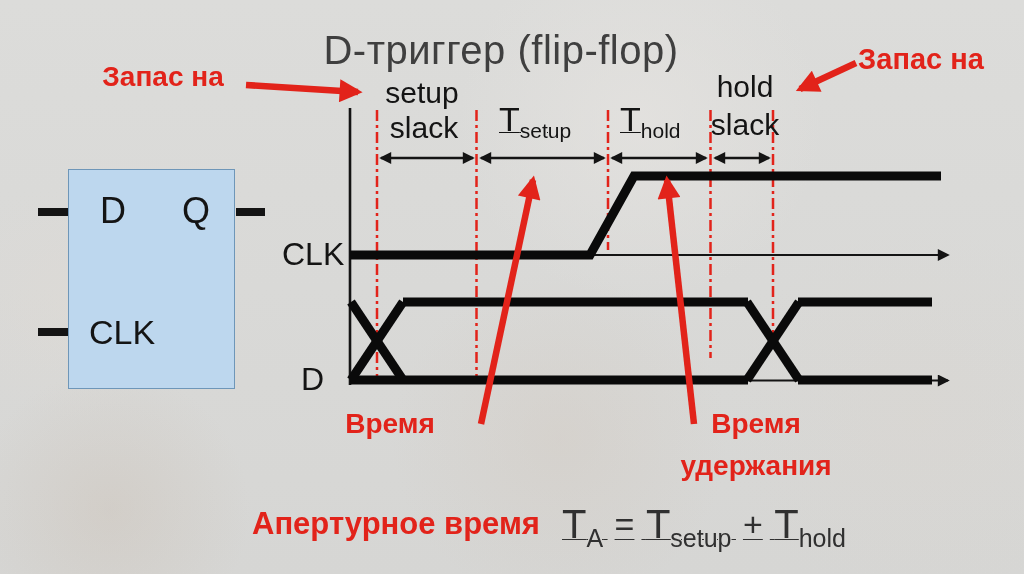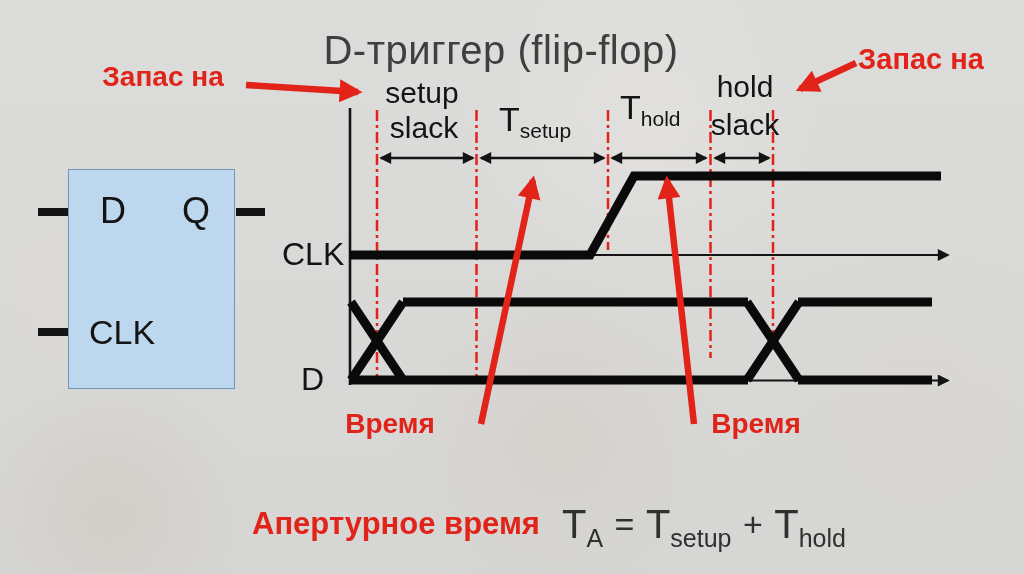--- a/index.html
+++ b/index.html
@@ -25,36 +25,36 @@
   .rednote{color:#E2231A;font-weight:700;text-align:center;}
   .note-tl{left:38px;top:57px;width:250px;font-size:28px;line-height:40px;}
   .note-tr{left:818px;top:39px;width:206px;font-size:29px;line-height:41px;}
   .note-bl{left:263px;top:403px;width:254px;font-size:28px;line-height:42px;}
   .note-br{left:630px;top:403px;width:252px;font-size:28px;line-height:42px;}
   .blacklabel{color:#141414;}
   .lbl-setup{left:374px;top:76px;width:96px;text-align:center;font-size:30px;}
   .lbl-slack1{left:376px;top:111px;width:96px;text-align:center;font-size:30px;}
   .lbl-hold{left:708px;top:70px;width:74px;text-align:center;font-size:30px;}
   .lbl-slack2{left:704px;top:108px;width:82px;text-align:center;font-size:30px;}
-  .tlabel{color:#141414;}
+  .tlabel{color:#141414;text-decoration:underline;}
   .t-setup{left:499px;top:100px;}
-  .t-hold{left:620px;top:88px;text-align:right;}
+  .t-hold{left:620px;top:100px;text-align:right;}
   .t-base{font-size:34px;}
   .t-sub{font-size:21px;vertical-align:-7px;}
   .sig-clk{left:282px;top:236px;font-size:32px;color:#141414;}
   .sig-d{left:301px;top:361px;font-size:32px;color:#141414;}
   .ff-box{
     left:68px;top:169px;width:167px;height:220px;
     background:#BDD7EE;border:1.6px solid #6E96B8;box-sizing:border-box;
   }
   .ff-d{left:100px;top:190px;font-size:36px;color:#141414;}
   .ff-q{left:182px;top:190px;font-size:36px;color:#141414;}
   .ff-clk{left:89px;top:313px;font-size:34px;color:#141414;}
   .aperture{left:252px;top:506px;font-size:31px;font-weight:700;color:#E2231A;text-align:center;}
-  .formula{left:562px;top:502px;color:#303030;white-space:nowrap;}
+  .formula{left:562px;top:502px;color:#303030;white-space:nowrap;text-decoration:underline;}
   .f-base{font-size:40px;}
   .f-sub{font-size:25px;vertical-align:-9px;}
   .f-op{font-size:34px;margin:0 7px;vertical-align:2px;}
   svg.diagram{position:absolute;left:0;top:0;}
 </style>
 </head>
 <body>
 
 <div class="slide">
   <div class="ghost"></div>
@@ -149,20 +149,21 @@
   <div class="abs ff-box"></div>
   <div class="abs ff-d">D</div>
   <div class="abs ff-q">Q</div>
   <div class="abs ff-clk">CLK</div>
 
   <div class="abs rednote note-bl">
     <span>Время</span><br>
   </div>
   <div class="abs rednote note-br">
     <span>Время</span><br>
+    <span>удержания</span>
   </div>
 
   <div class="abs aperture">Апертурное время</div>
   <div class="abs formula">
     <span class="f-base">T</span><span class="f-sub">A</span>
     <span class="f-op">=</span>
     <span class="f-base">T</span><span class="f-sub">setup</span>
     <span class="f-op">+</span>
     <span class="f-base">T</span><span class="f-sub">hold</span>
   </div>

